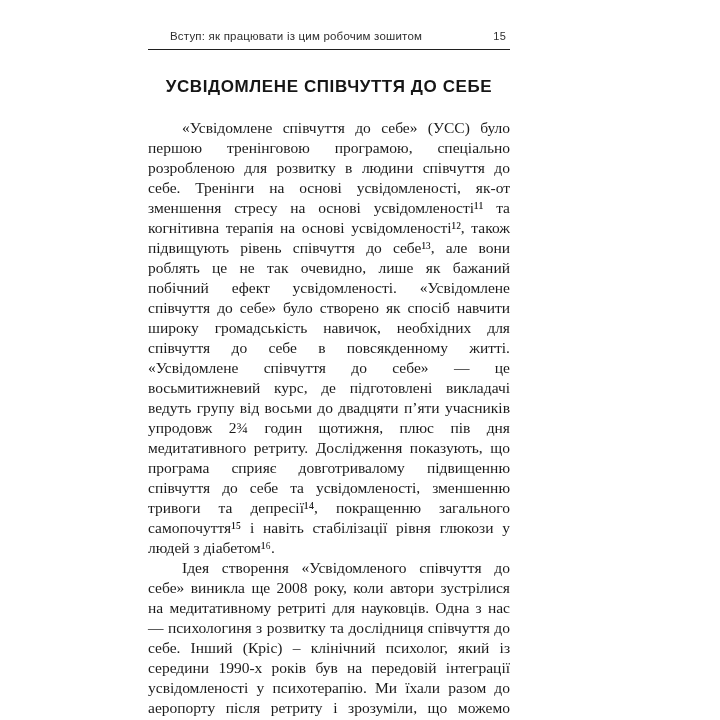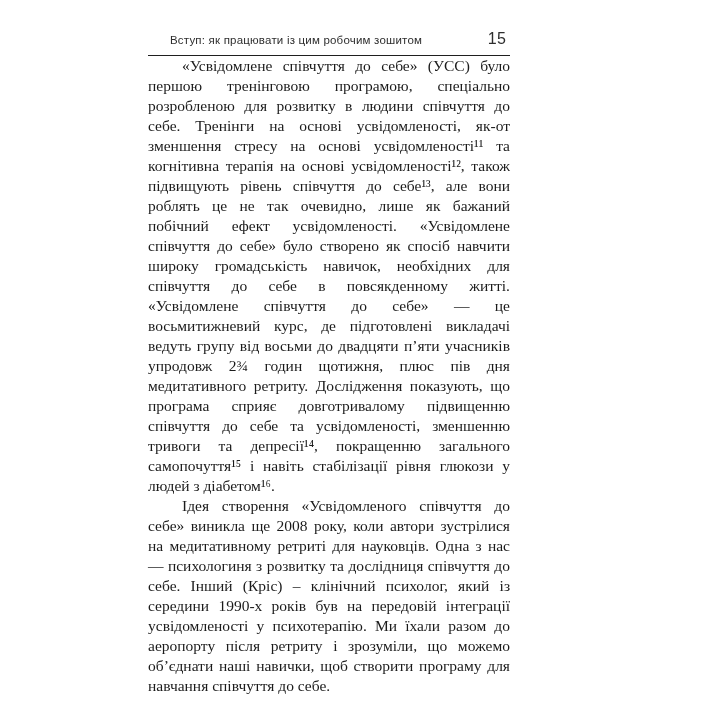--- a/index.html
+++ b/index.html
@@ -27,21 +27,21 @@
     justify-content: space-between;
     align-items: baseline;
     font-family: "Liberation Sans", sans-serif;
     font-size: 11.5px;
     letter-spacing: 0.2px;
     color: #2e2e2e;
     padding: 0 4px 0 22px;
   }
   .page-number {
     font-family: "Liberation Sans", sans-serif;
-    font-size: 16px;
+    font-size: 11px;
     color: #2e2e2e;
   }
   .head-rule {
     margin-top: 7px;
     height: 0;
     border-bottom: 1.4px solid #1f1f1f;
   }
   .chapter-title {
     margin: 27px 0 21px 0;
     text-align: center;
@@ -69,19 +69,20 @@
 
 <div class="page">
 
   <header class="running-head">
     <span class="running-title">Вступ: як працювати із цим робочим зошитом</span>
     <span class="page-number">15</span>
   </header>
 
   <div class="head-rule"></div>
 
+  <h1 class="chapter-title">УСВІДОМЛЕНЕ СПІВЧУТТЯ ДО СЕБЕ</h1>
 
   <main class="body-text">
     <p class="para">«Усвідомлене співчуття до себе» (УСС) було першою тренінговою програмою, спеціально розробленою для розвитку в людини співчуття до себе. Тренінги на основі усвідомленості, як-от зменшення стресу на основі усвідомленості¹¹ та когнітивна терапія на основі усвідомленості¹², також підвищують рівень співчуття до себе¹³, але вони роблять це не так очевидно, лише як бажаний побічний ефект усвідомленості. «Усвідомлене співчуття до себе» було створено як спосіб навчити широку громадськість навичок, необхідних для співчуття до себе в повсякденному житті. «Усвідомлене співчуття до себе» — це восьмитижневий курс, де підготовлені викладачі ведуть групу від восьми до двадцяти п’яти учасників упродовж 2¾ годин щотижня, плюс пів дня медитативного ретриту. Дослідження показують, що програма сприяє довготривалому підвищенню співчуття до себе та усвідомленості, зменшенню тривоги та депресії¹⁴, покращенню загального самопочуття¹⁵ і навіть стабілізації рівня глюкози у людей з діабетом¹⁶.</p>
     <p class="para">Ідея створення «Усвідомленого співчуття до себе» виникла ще 2008 року, коли автори зустрілися на медитативному ретриті для науковців. Одна з нас — психологиня з розвитку та дослідниця співчуття до себе. Інший (Кріс) – клінічний психолог, який із середини 1990-х років був на передовій інтеграції усвідомленості у психотерапію. Ми їхали разом до аеропорту після ретриту і зрозуміли, що можемо об’єднати наші навички, щоб створити програму для навчання співчуття до себе.</p>
   </main>
 
 </div>
 
 </body></html>

